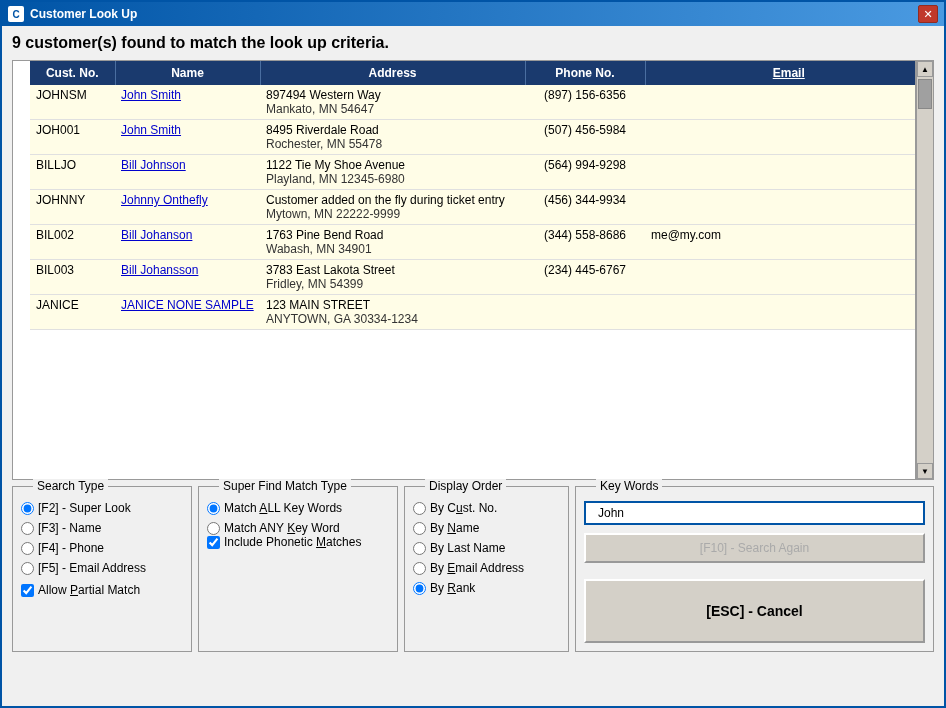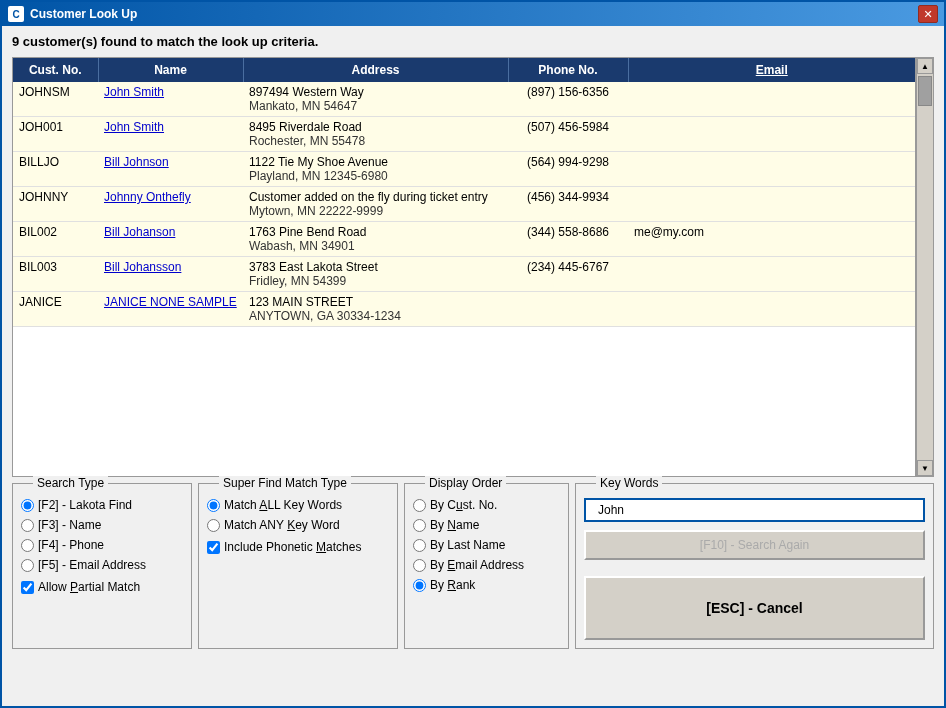--- a/index.html
+++ b/index.html
@@ -61,21 +61,21 @@
 
     .content {
       padding: 8px 10px;
       height: calc(100% - 24px);
       display: flex;
       flex-direction: column;
       position: relative;
     }
 
     .status-text {
-      font-size: 13px;
+      font-size: 16px;
       font-weight: bold;
       margin-bottom: 8px;
       color: #000;
     }
 
     .table-container {
       border: 1px solid #999;
       overflow-y: auto;
       flex: 1;
       max-height: 420px;
@@ -117,20 +117,21 @@
       height: 30px;
       background: #a0a0a0;
       border: 1px solid #888;
       margin-top: 2px;
     }
 
     table {
       width: 100%;
       border-collapse: collapse;
       table-layout: fixed;
+      margin-left: 17px;
     }
 
     thead th {
       background: #1a3a6e;
       color: white;
       padding: 5px 6px;
       font-size: 12px;
       font-weight: bold;
       text-align: center;
       border-right: 1px solid #4a6ea0;
@@ -376,21 +377,21 @@
       </div>
     </div>
 
     <div class="bottom-panels">
 
       <div class="panel panel-search-type">
         <span class="panel-title">Search Type</span>
         <div class="radio-group">
           <label class="radio-item">
             <input type="radio" name="search_type" checked="" style="">
-            <span>[F2] - Lakota Find</span>
+            <span>[F2] - Super Look</span>
           </label>
           <label class="radio-item">
             <input type="radio" name="search_type" style="">
             <span>[F3] - Name</span>
           </label>
           <label class="radio-item">
             <input type="radio" name="search_type" style="">
             <span>[F4] - Phone</span>
           </label>
           <label class="radio-item">
@@ -411,21 +412,21 @@
         <div class="radio-group">
           <label class="radio-item">
             <input type="radio" name="match_type" checked="" style="">
             <span>Match <span class="underline">A</span>LL Key Words</span>
           </label>
           <label class="radio-item">
             <input type="radio" name="match_type" style="">
             <span>Match ANY <span class="underline">K</span>ey Word</span>
           </label>
         </div>
-        <div style="margin-top:8px;">
+        <div style="margin-top:0;">
           <label class="checkbox-item">
             <input type="checkbox" checked="" style="">
             <span>Include Phonetic <span class="underline">M</span>atches</span>
           </label>
         </div>
       </div>
 
       <div class="panel panel-display-order">
         <span class="panel-title">Display Order</span>
         <div class="radio-group">

